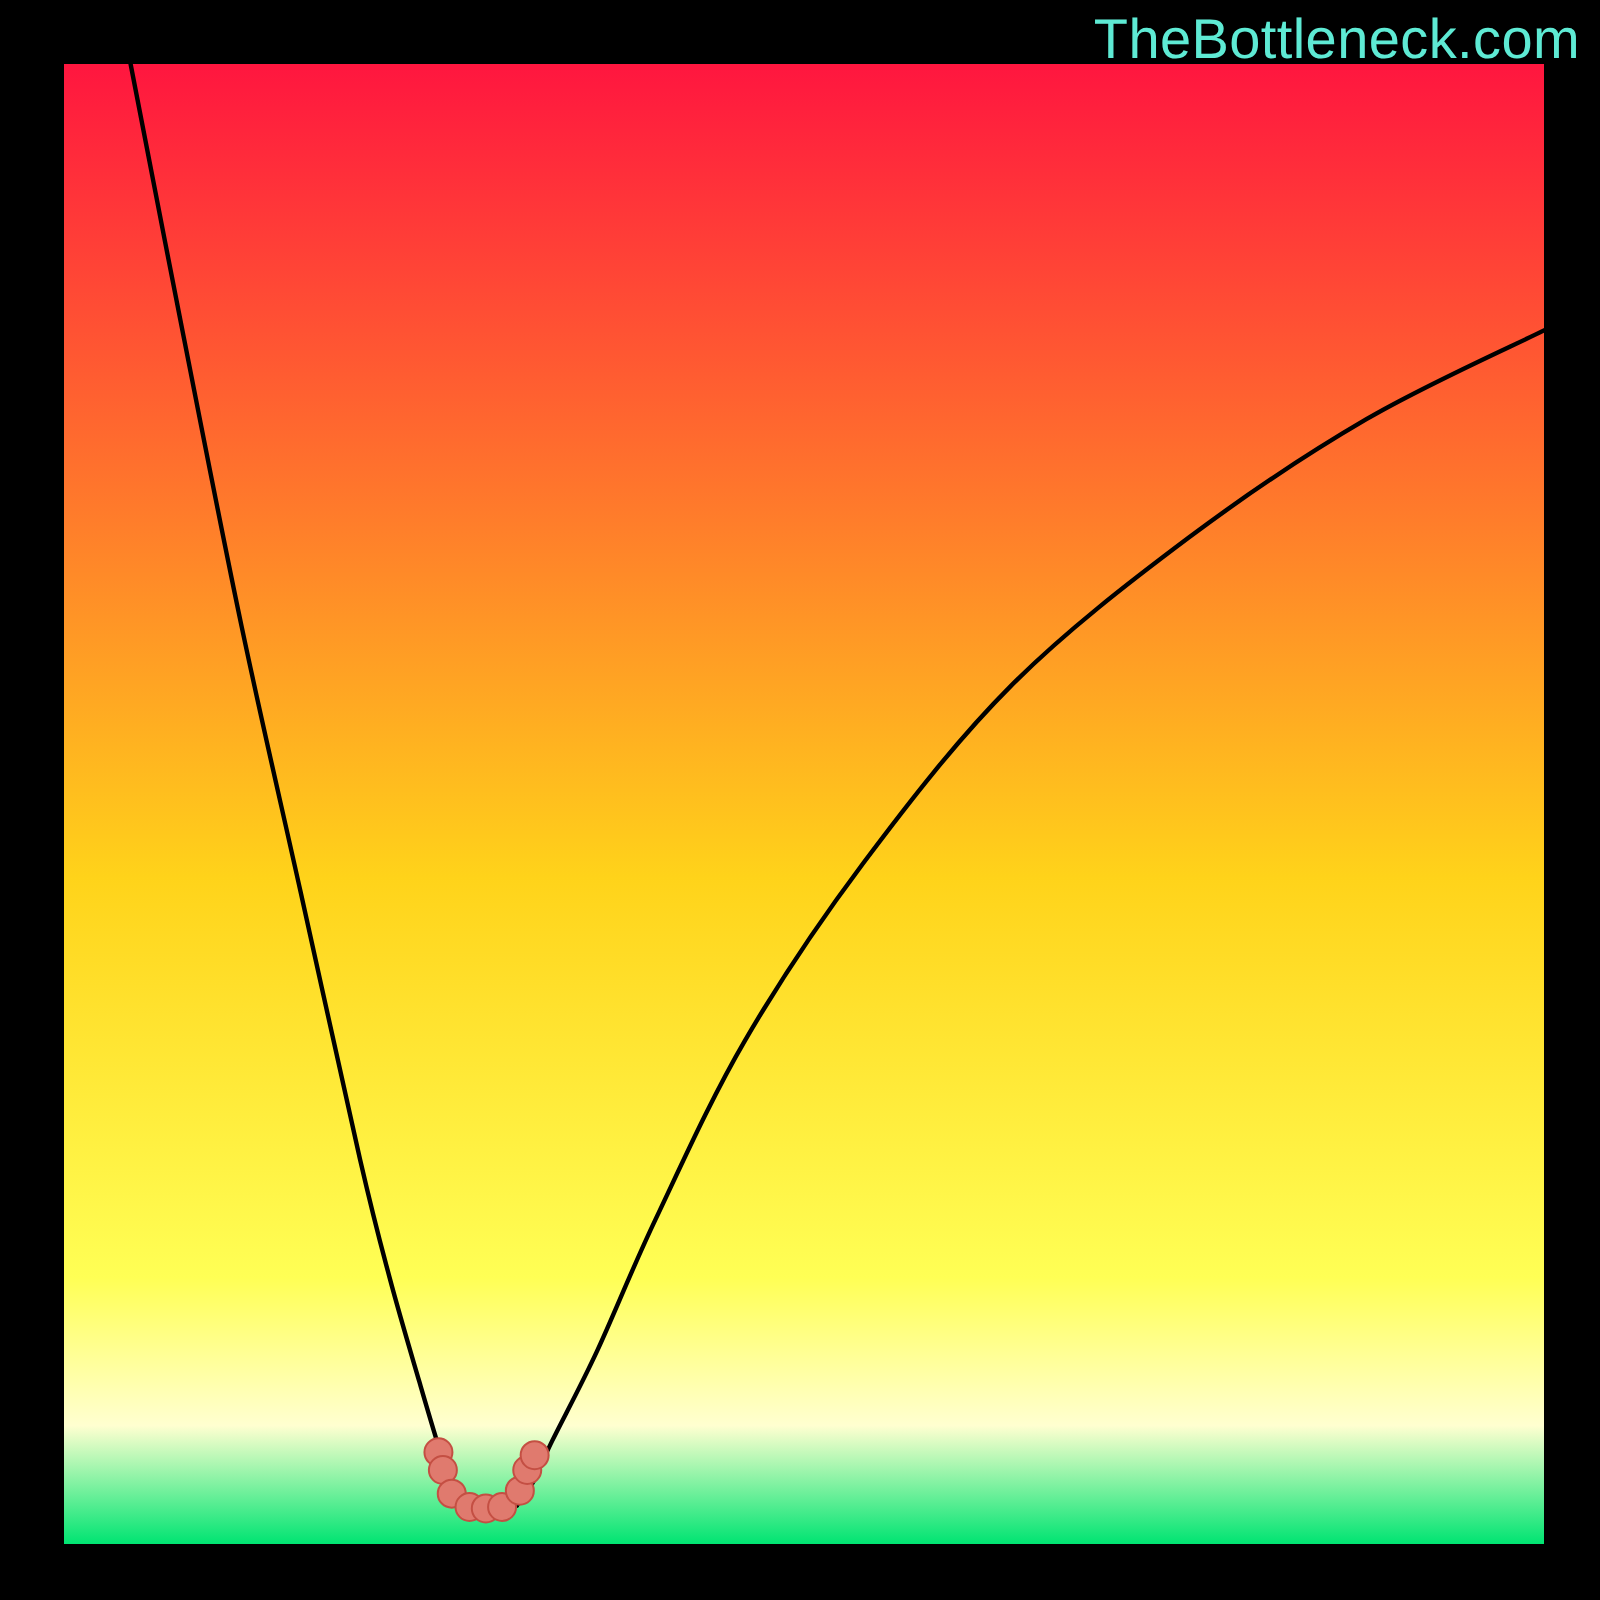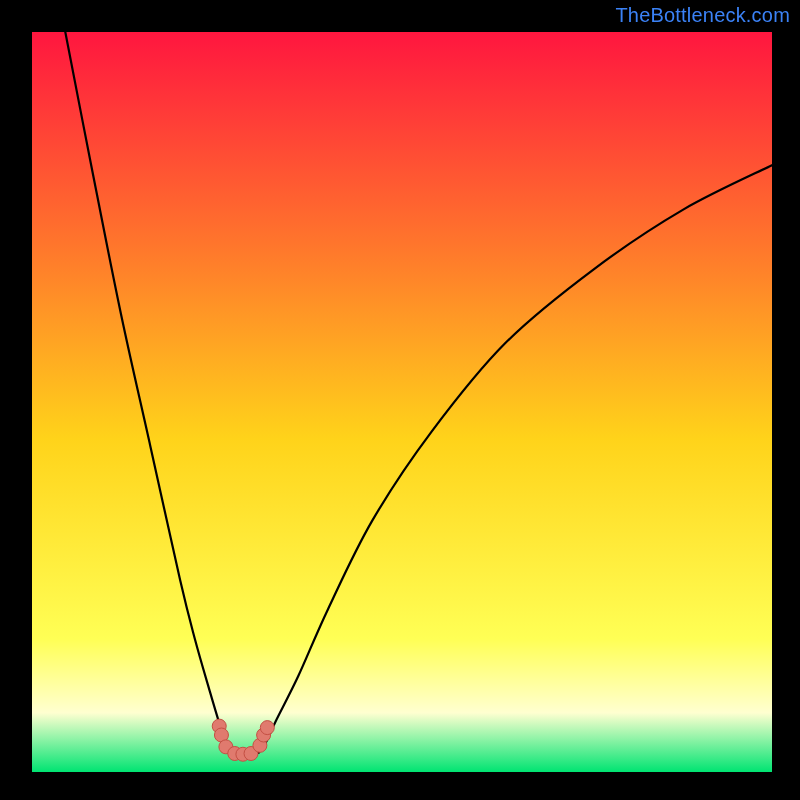--- a/index.html
+++ b/index.html
@@ -14,22 +14,22 @@
   .frame {
     position: relative;
     width: 800px;
     height: 800px;
     background: #000;
   }
   .watermark {
     position: absolute;
     top: 4px;
     right: 10px;
-    color: #3b82f6;
-    font-size: 20px;
+    color: #5eead4;
+    font-size: 28px;
     font-family: Arial, Helvetica, sans-serif;
     letter-spacing: 0.2px;
     z-index: 5;
   }
   .plot {
     position: absolute;
     left: 32px;
     top: 32px;
     width: 740px;
     height: 740px;

